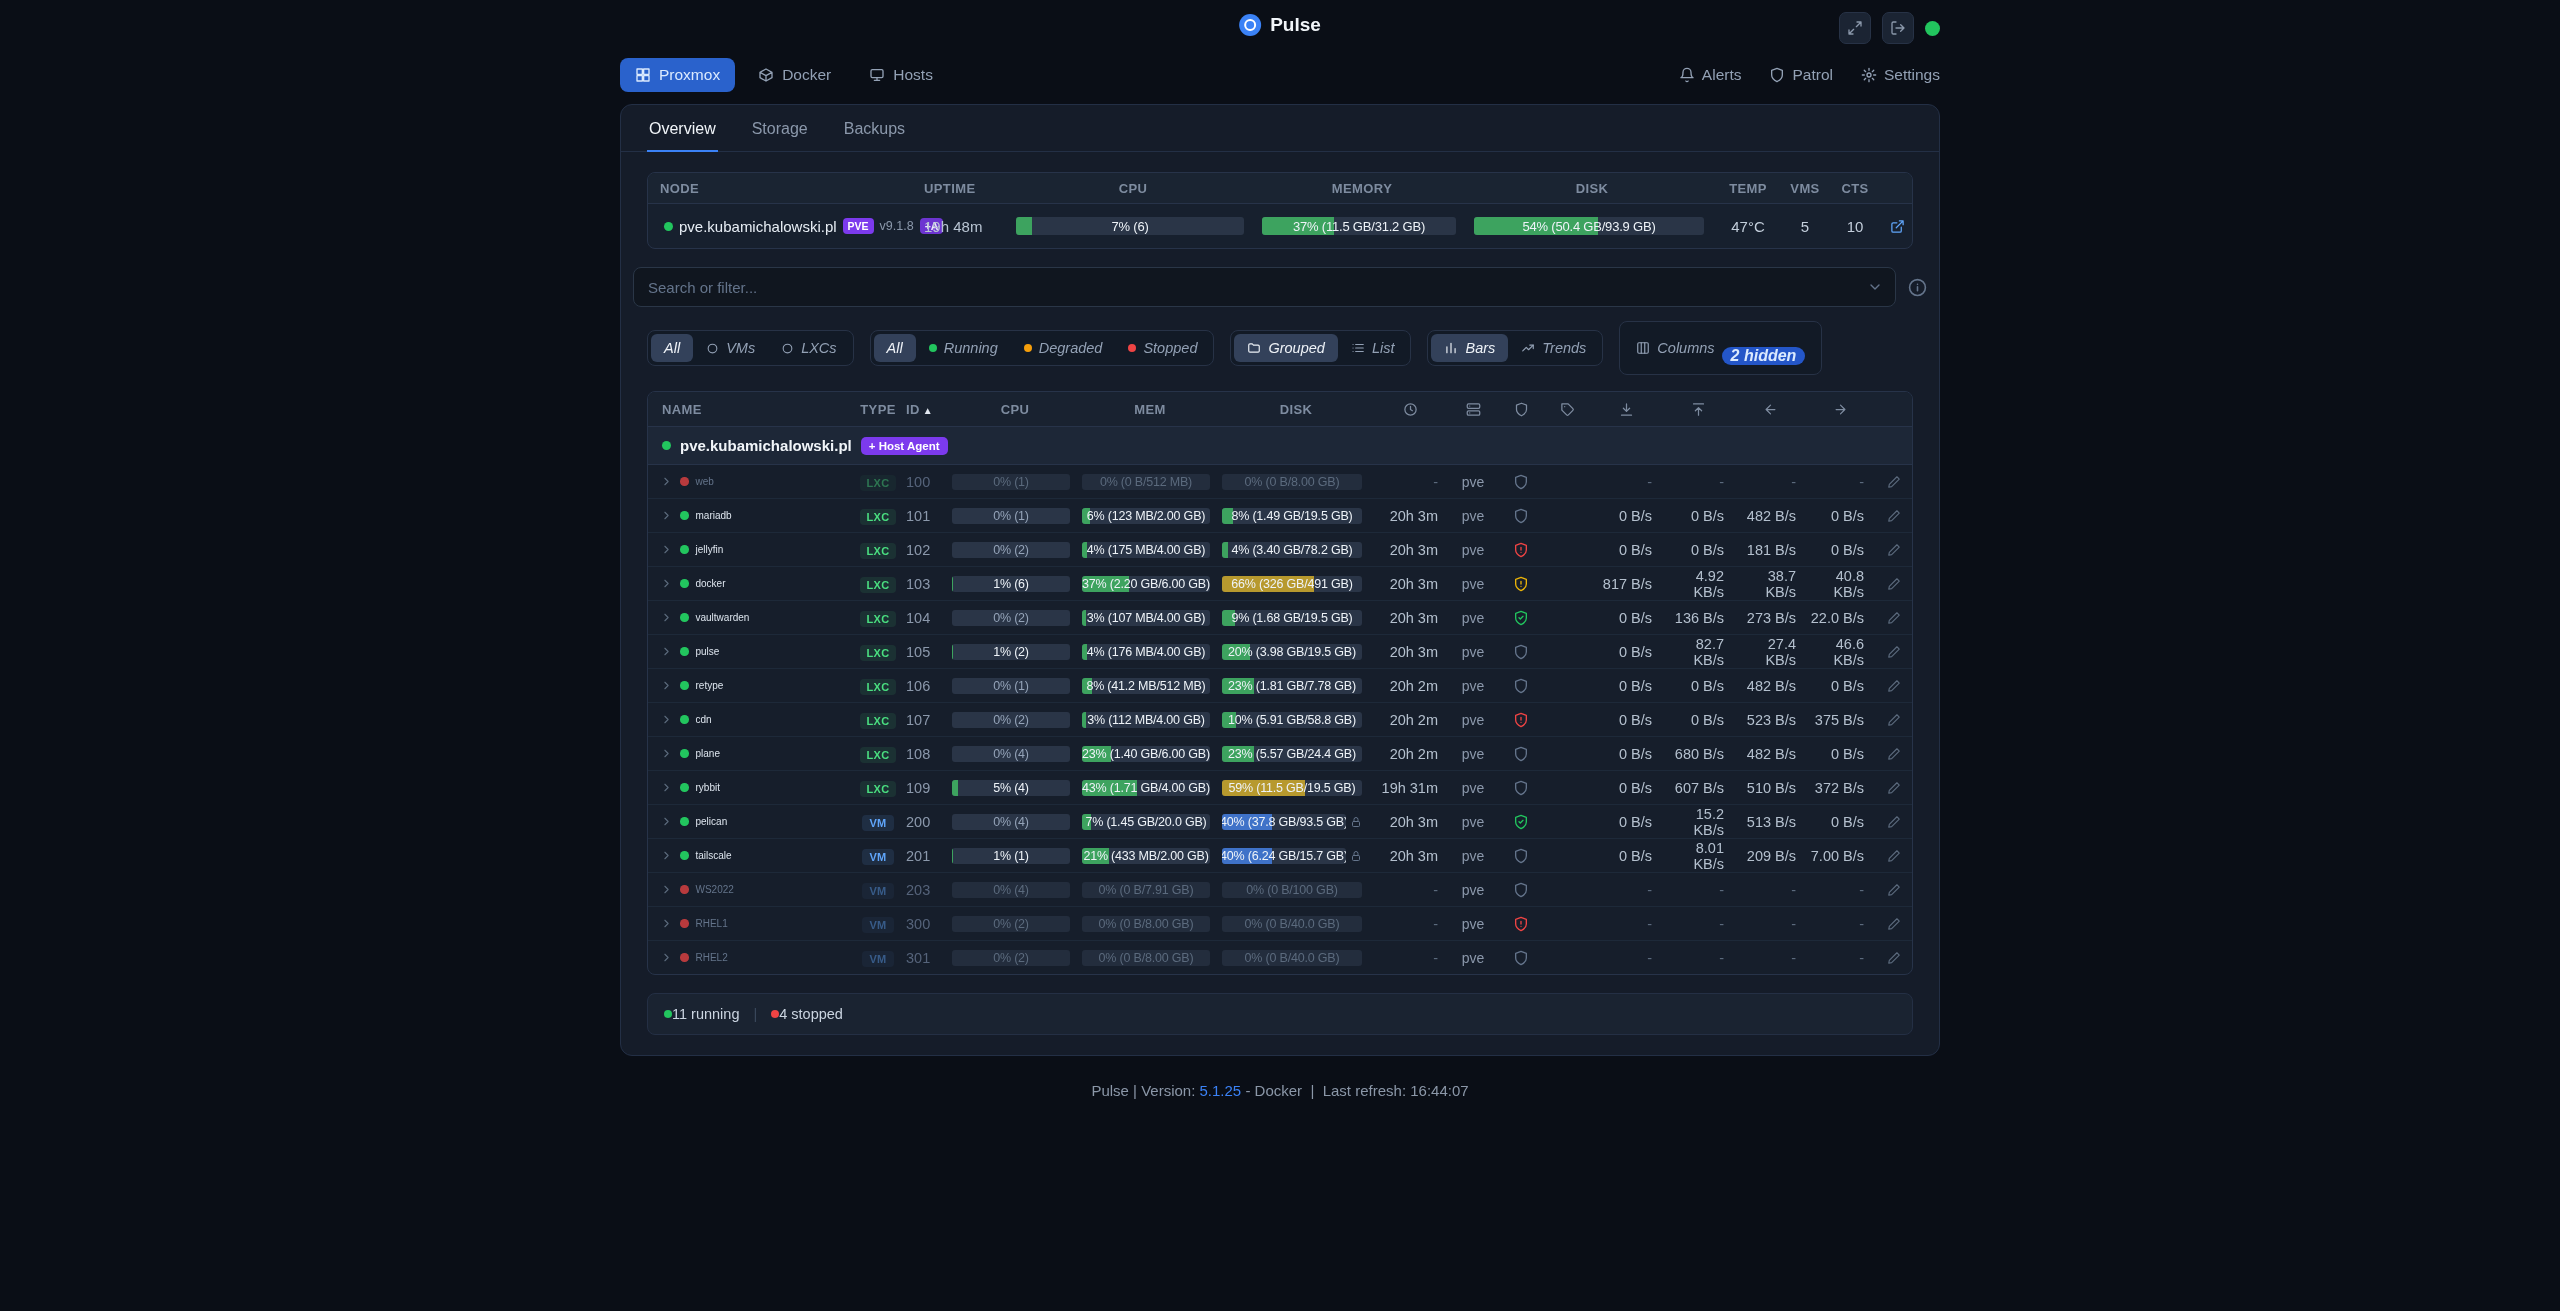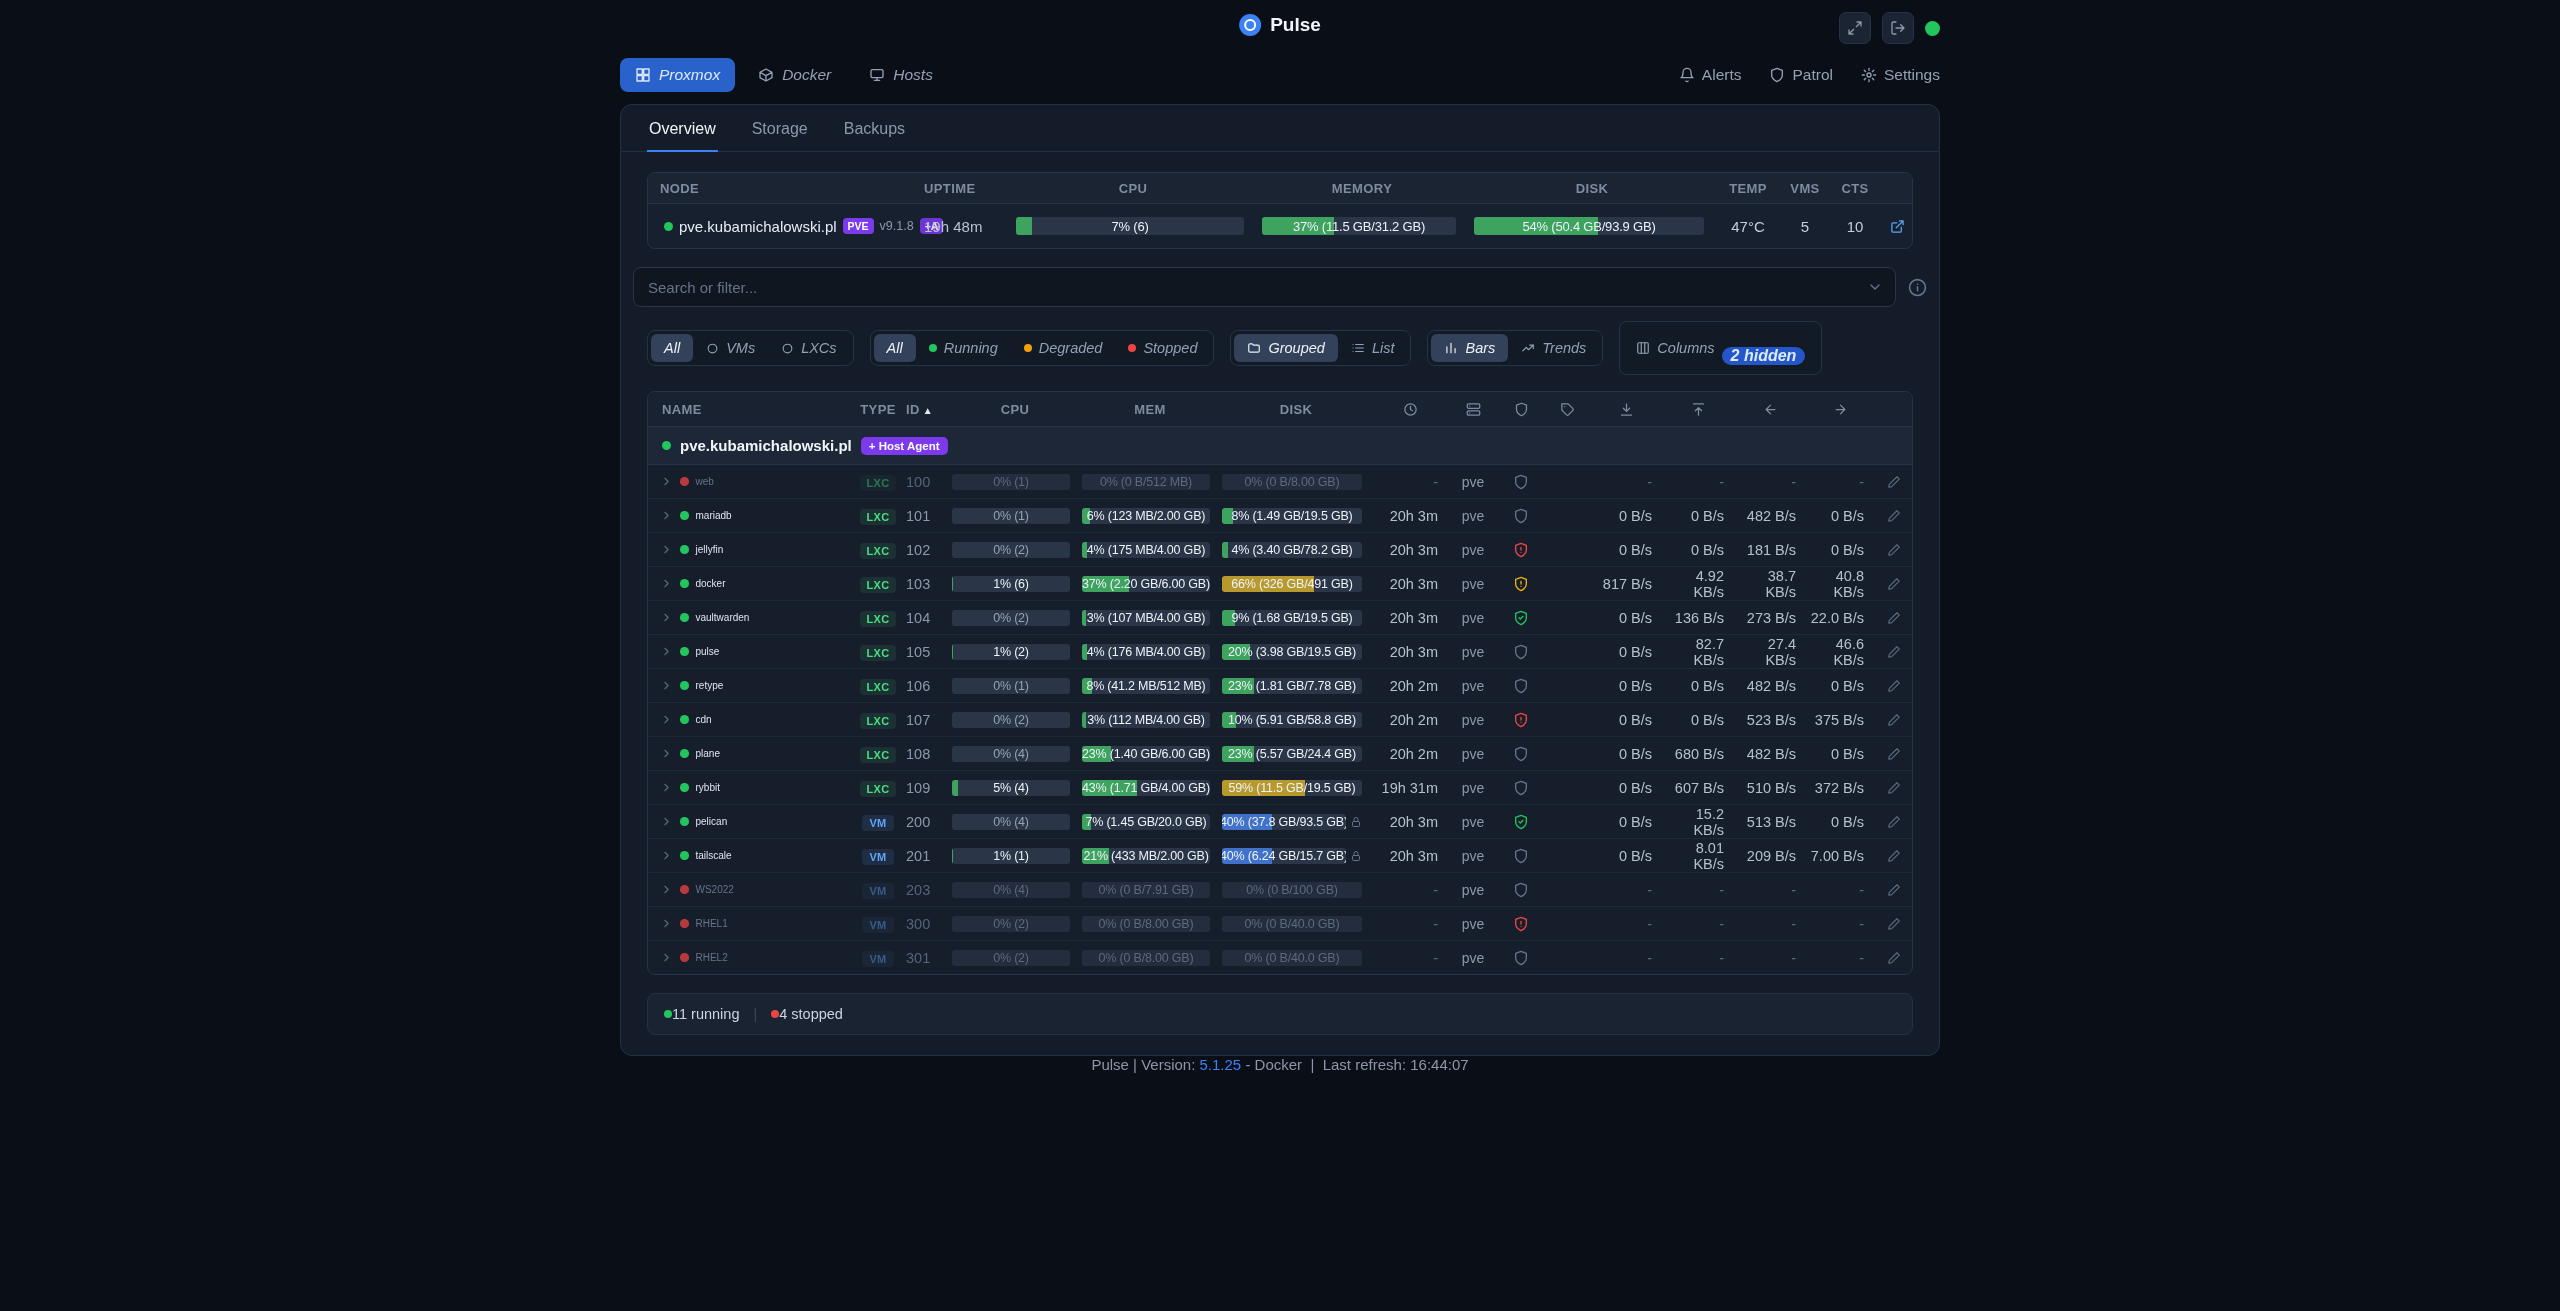--- a/index.html
+++ b/index.html
@@ -20,21 +20,21 @@
   .logo{width:22px;height:22px;border-radius:50%;background:#3b82f6;position:relative;}
   .logo::after{content:'';position:absolute;inset:5px;border:2.5px solid #fff;border-radius:50%;}
   .app-title{font-size:19px;font-weight:bold;color:#f1f5f9;}
   .top-actions{margin-left:auto;display:flex;align-items:center;gap:11px;padding-top:8px;}
   .icon-btn{width:30px;height:30px;border-radius:7px;background:#1b2433;border:1px solid #273246;display:flex;align-items:center;justify-content:center;color:#8b98ab;cursor:pointer;}
   .conn-dot{width:15px;height:15px;border-radius:50%;background:#22c55e;}
 
   
   .mainnav{display:flex;justify-content:space-between;align-items:center;margin-top:6px;height:42px;}
   .nav-tabs{display:flex;gap:8px;}
-  .nav-tab{display:flex;align-items:center;gap:8px;padding:8px 15px;border-radius:8px;color:#93a1b5;font-size:15.5px;cursor:pointer;font-style:italic;}
+  .nav-tab{display:flex;align-items:center;gap:8px;padding:8px 15px;border-radius:8px;color:#93a1b5;font-size:15.5px;cursor:pointer;}
   .nav-tab.active{background:#2a62cc;color:#dbeafe;}
   .nav-right{display:flex;gap:28px;}
   .nav-link{display:flex;align-items:center;gap:7px;color:#93a1b5;font-size:15.5px;cursor:pointer;}
 
   
   .panel{margin-top:8px;background:#151c29;border:1px solid #232f45;border-radius:12px;padding-bottom:20px;}
   .page-tabs{display:flex;gap:32px;padding:0 26px;border-bottom:1px solid #232f45;}
   .ptab{padding:15px 2px 12px;font-size:16px;color:#8b98ab;border-bottom:2px solid transparent;margin-bottom:-1px;cursor:pointer;}
   .ptab.active{color:#f1f5f9;border-color:#3b82f6;}
 
@@ -121,21 +121,21 @@
   .grow.stopped .tbadge{opacity:.45;}
   .grow.stopped .c-id{color:#55637a;}
   .grow.stopped .bar{background:#232d3d;}
   .grow.stopped .btxt{color:#5b6a7d;}
   .grow.stopped .c-right{color:#5b6a7d;}
 
   
   .status-bar{margin:18px 26px 0;height:40px;background:#1a2331;border:1px solid #242f44;border-radius:8px;display:flex;align-items:center;gap:14px;padding:0 16px;font-size:14.5px;color:#cbd5e1;}
   .sb-sep{color:#3a485c;}
   .sb-item{display:flex;align-items:center;gap:0;}
-  .page-footer{text-align:center;color:#8b97a8;font-size:15px;}
+  .page-footer{margin-top:26px;text-align:center;color:#8b97a8;font-size:15px;}
   .page-footer .vlink{color:#3b82f6;cursor:pointer;}
 </style>
 </head>
 <body>
 
 <svg width="0" height="0" style="position:absolute">
   <defs>
     <symbol id="i-grid" viewBox="0 0 24 24">
         <path d="M3 3h8v8H3zM13 3h8v8h-8zM3 13h8v8H3zM13 13h8v8h-8z"></path>
       </symbol>

